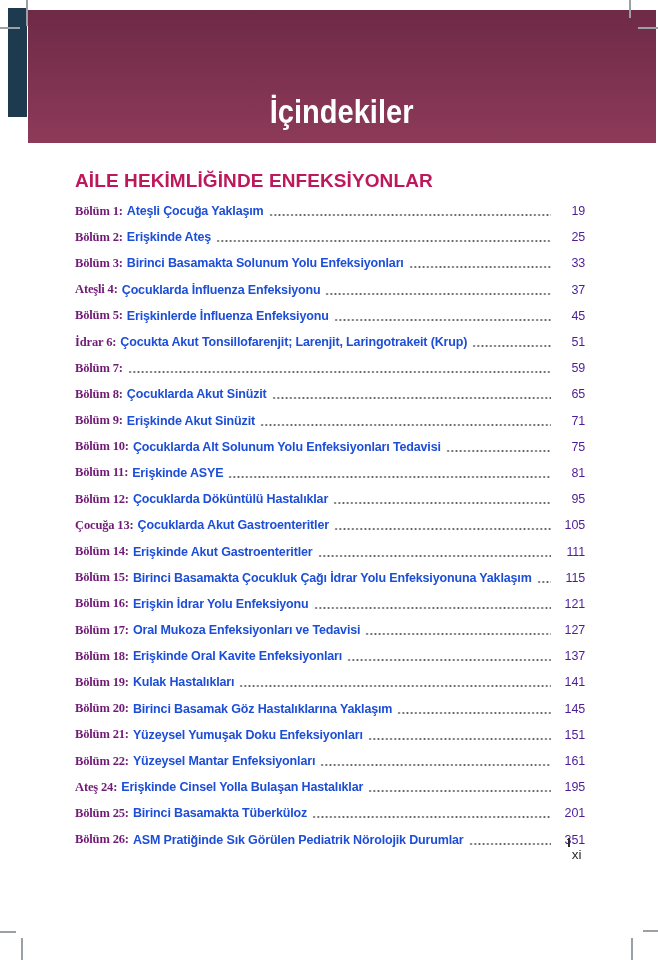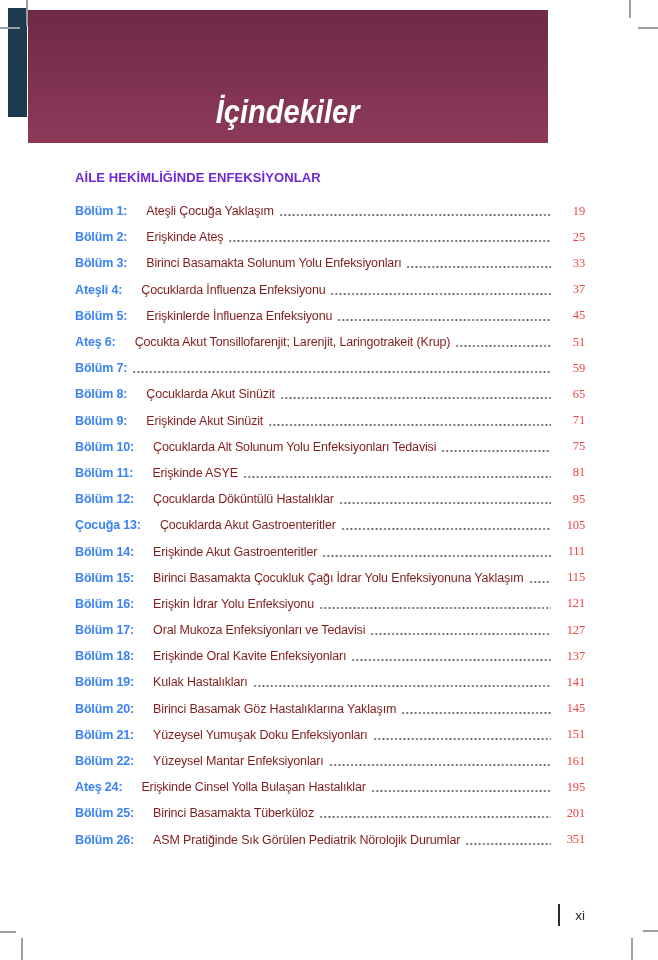--- a/index.html
+++ b/index.html
@@ -23,74 +23,74 @@
   .crop.br-v { left:631px;top:938px;width:2px;  height:22px; }
 
   .spine-block {
     position:absolute; left:8px; top:8px;
     width:19px; height:109px;
     background:var(--navy,#1e3a4e);
   }
 
   .banner {
     position:absolute; left:28px; top:10px;
-    width:520px; height:133px;
+    width:628px; height:133px;
     background:linear-gradient(180deg, var(--banner-top,#6e2a46) 0%, var(--banner-bottom,#8d3a59) 100%);
     display:flex; align-items:flex-end; justify-content:center;
     z-index:2;
-    font-style:italic;
   }
   .banner h1 {
     margin:0 0 12px 0;
     color:#ffffff;
     font-size:33px;
     font-weight:700;
     letter-spacing:0px;
     transform:scaleX(0.88);
     transform-origin:center bottom;
   }
 
   .toc-section-heading {
     position:absolute; left:75px; top:170px;
     margin:0;
-    font-size:13px; font-weight:700;
+    font-size:19px; font-weight:700;
     letter-spacing:0.1px;
-    color:#6d28d9;
+    color:#be185d;
   }
 
   .toc-list {
     position:absolute; left:75px; top:198px;
     width:510px;
   }
   .toc-row {
     display:flex; align-items:center;
     height:26.2px;
     font-size:12.5px;
     letter-spacing:-0.15px;
     white-space:nowrap;
   }
-  .toc-label { font-weight:700; color:#3b82f6; flex:none; }
-  .toc-title { color:#7f1d1d; margin-left:19px; flex:none; }
+  .toc-label { font-weight:700; color:#701a75; flex:none;font-family:Liberation Serif, serif; }
+  .toc-title { color:#1d4ed8; margin-left:4px; flex:none;font-weight:bold; }
   .toc-leader {
     flex:1 1 auto;
     min-width:10px;
     height:2px;
     margin:0 4px 0 5px;
     position:relative; top:4px;
     background-image:radial-gradient(circle, #5f5f5f 0.9px, transparent 1.05px);
     background-size:4.2px 2px;
     background-position:left center;
     background-repeat:repeat-x;
   }
-  .toc-page { flex:none; width:30px; text-align:right; color:#ef4444;font-family:Liberation Serif, serif; }
+  .toc-page { flex:none; width:30px; text-align:right; color:#4c1d95; }
 
   .footer {
-    position:absolute; right:73px; top:903px;
+    position:absolute; right:73px; top:838px;
     display:flex; align-items:center;
     height:24px;
+    flex-direction:column;
   }
   .footer-bar { width:2px; height:22px; background:#2b2b2b; margin-right:15px; }
   .footer-page { font-size:13.5px; color:#2b2b2b; }
 </style>
 </head>
 <body>
 
 <div class="page">
 
   <div class="crop tl-v"></div>
@@ -140,21 +140,21 @@
     </div>
 
     <div class="toc-row">
       <span class="toc-label">Bölüm 5:</span>
       <span class="toc-title">Erişkinlerde İnfluenza Enfeksiyonu</span>
       <span class="toc-leader"></span>
       <span class="toc-page">45</span>
     </div>
 
     <div class="toc-row">
-      <span class="toc-label">Ateş 6:</span>
+      <span class="toc-label">İdrar 6:</span>
       <span class="toc-title">Çocukta Akut Tonsillofarenjit; Larenjit, Laringotrakeit (Krup)</span>
       <span class="toc-leader"></span>
       <span class="toc-page">51</span>
     </div>
 
     <div class="toc-row">
       <span class="toc-label">Bölüm 7:</span>
       <span class="toc-leader"></span>
       <span class="toc-page">59</span>
     </div>

